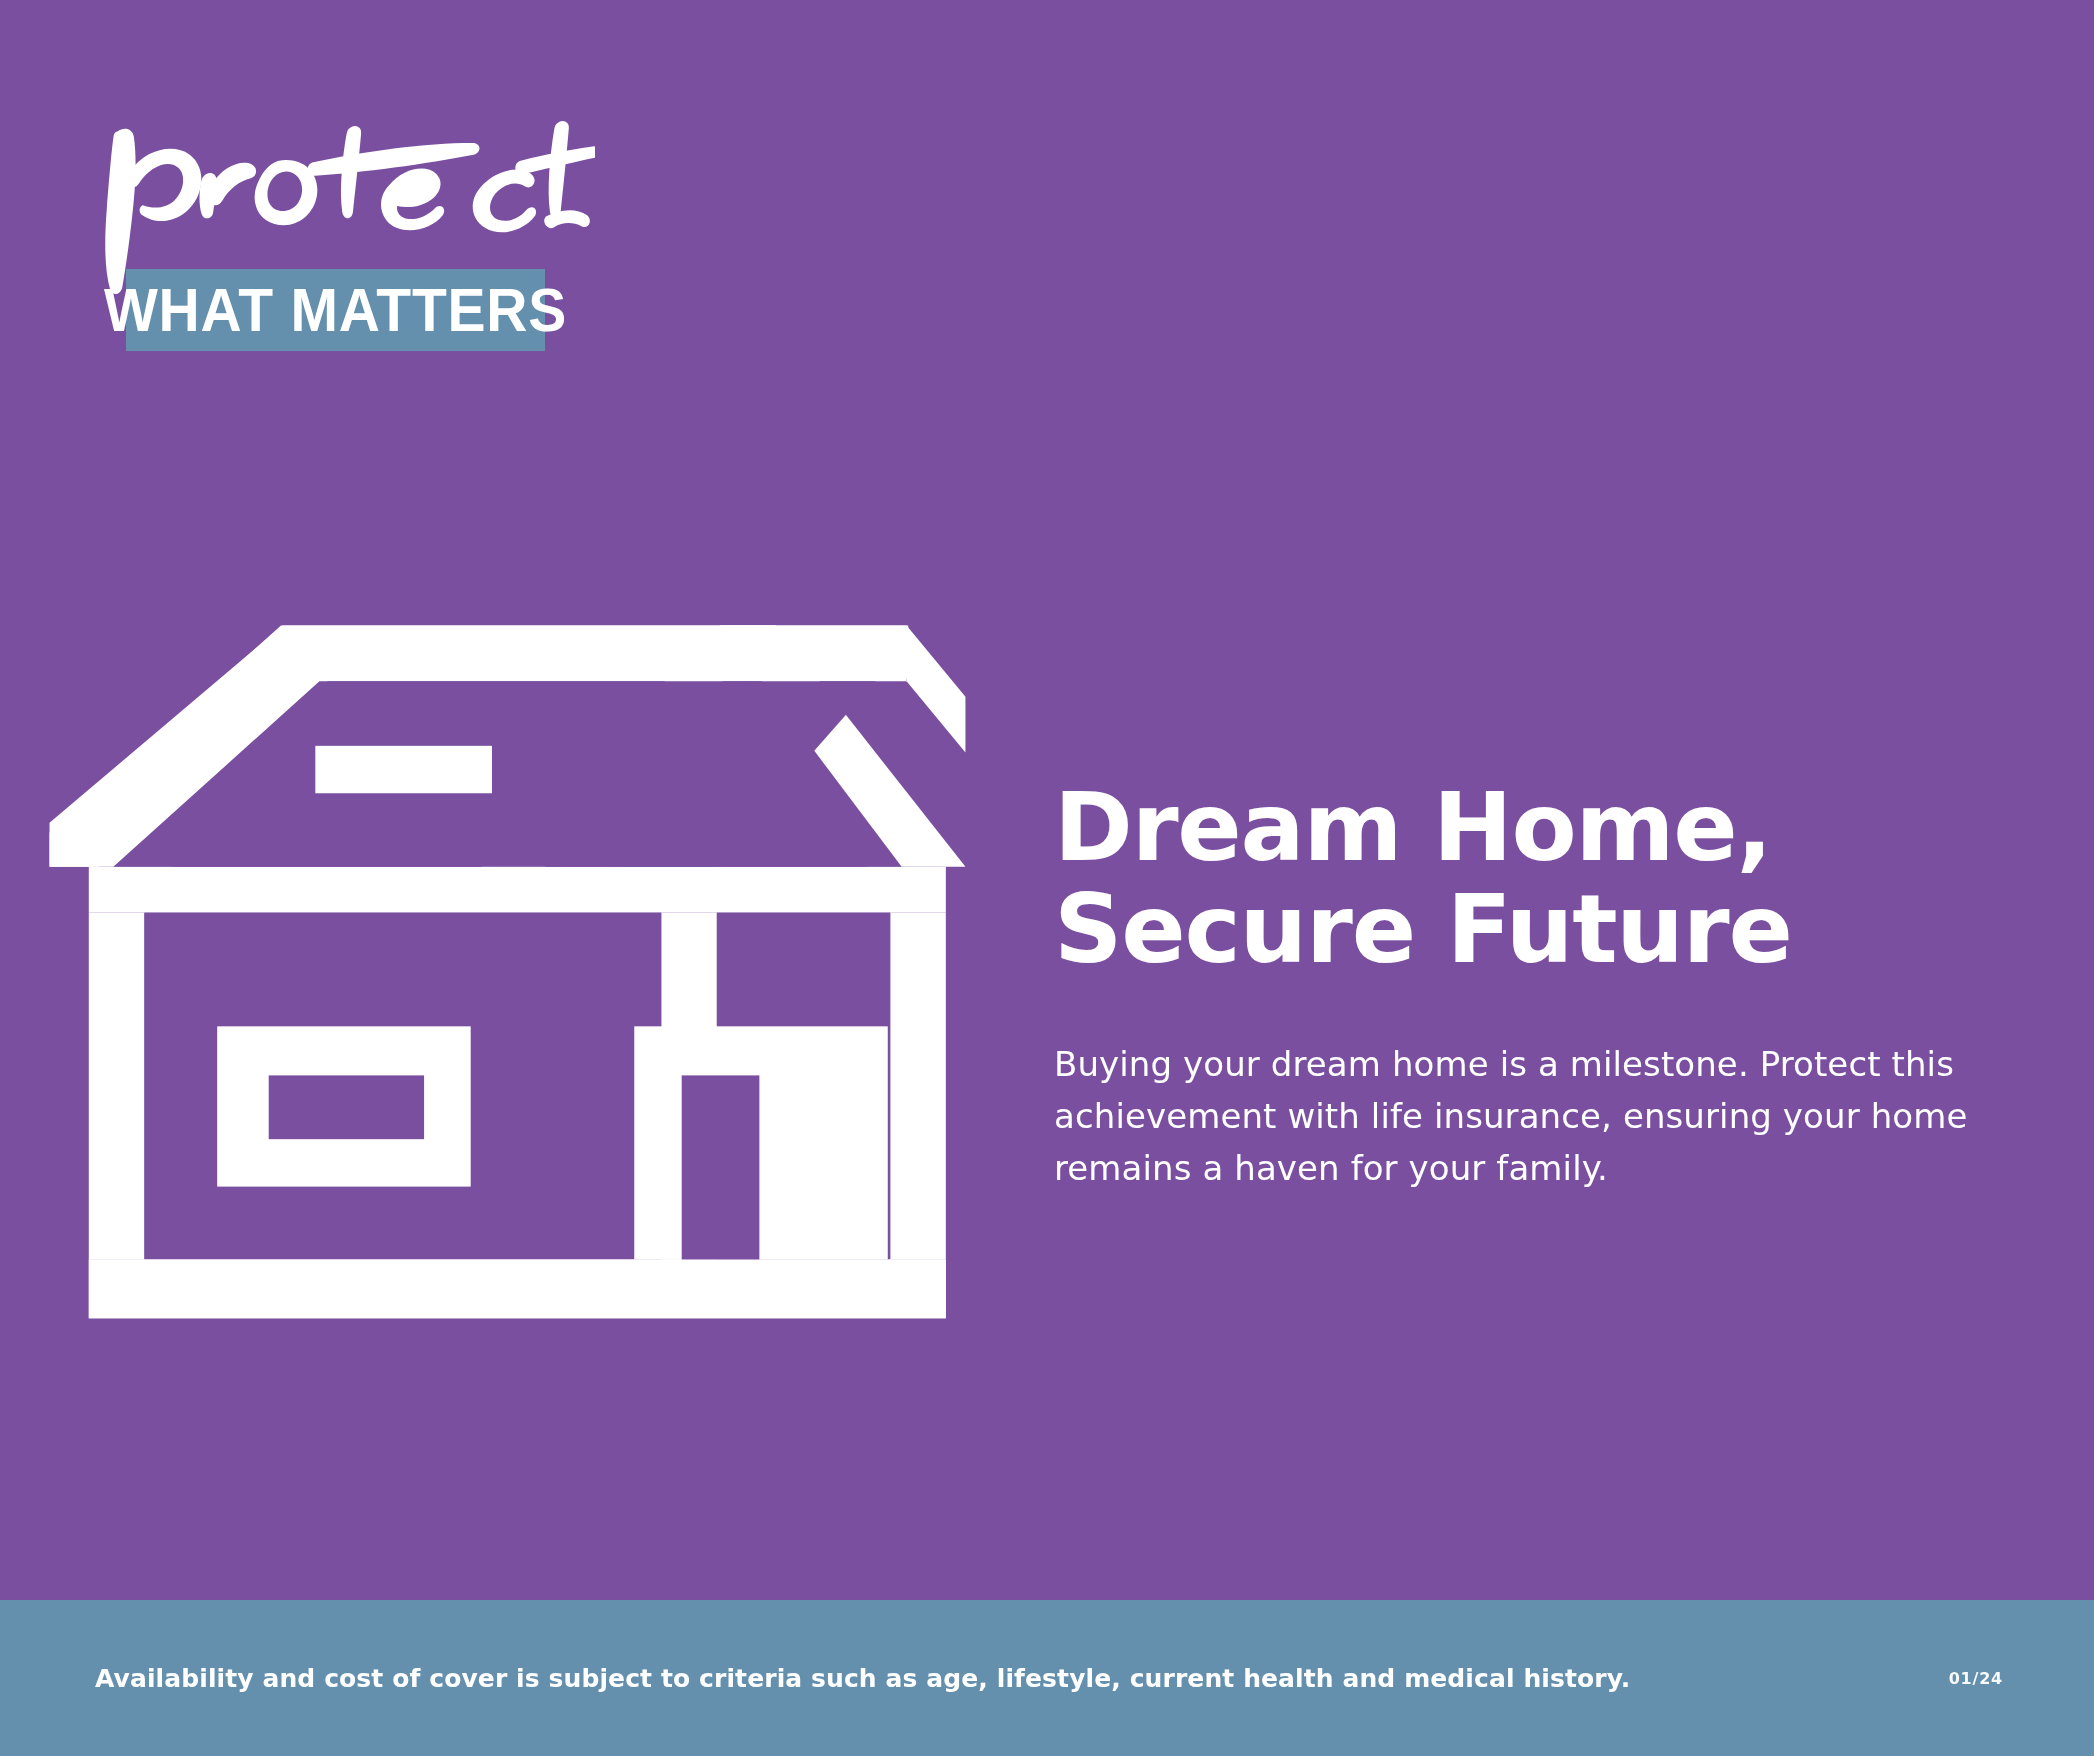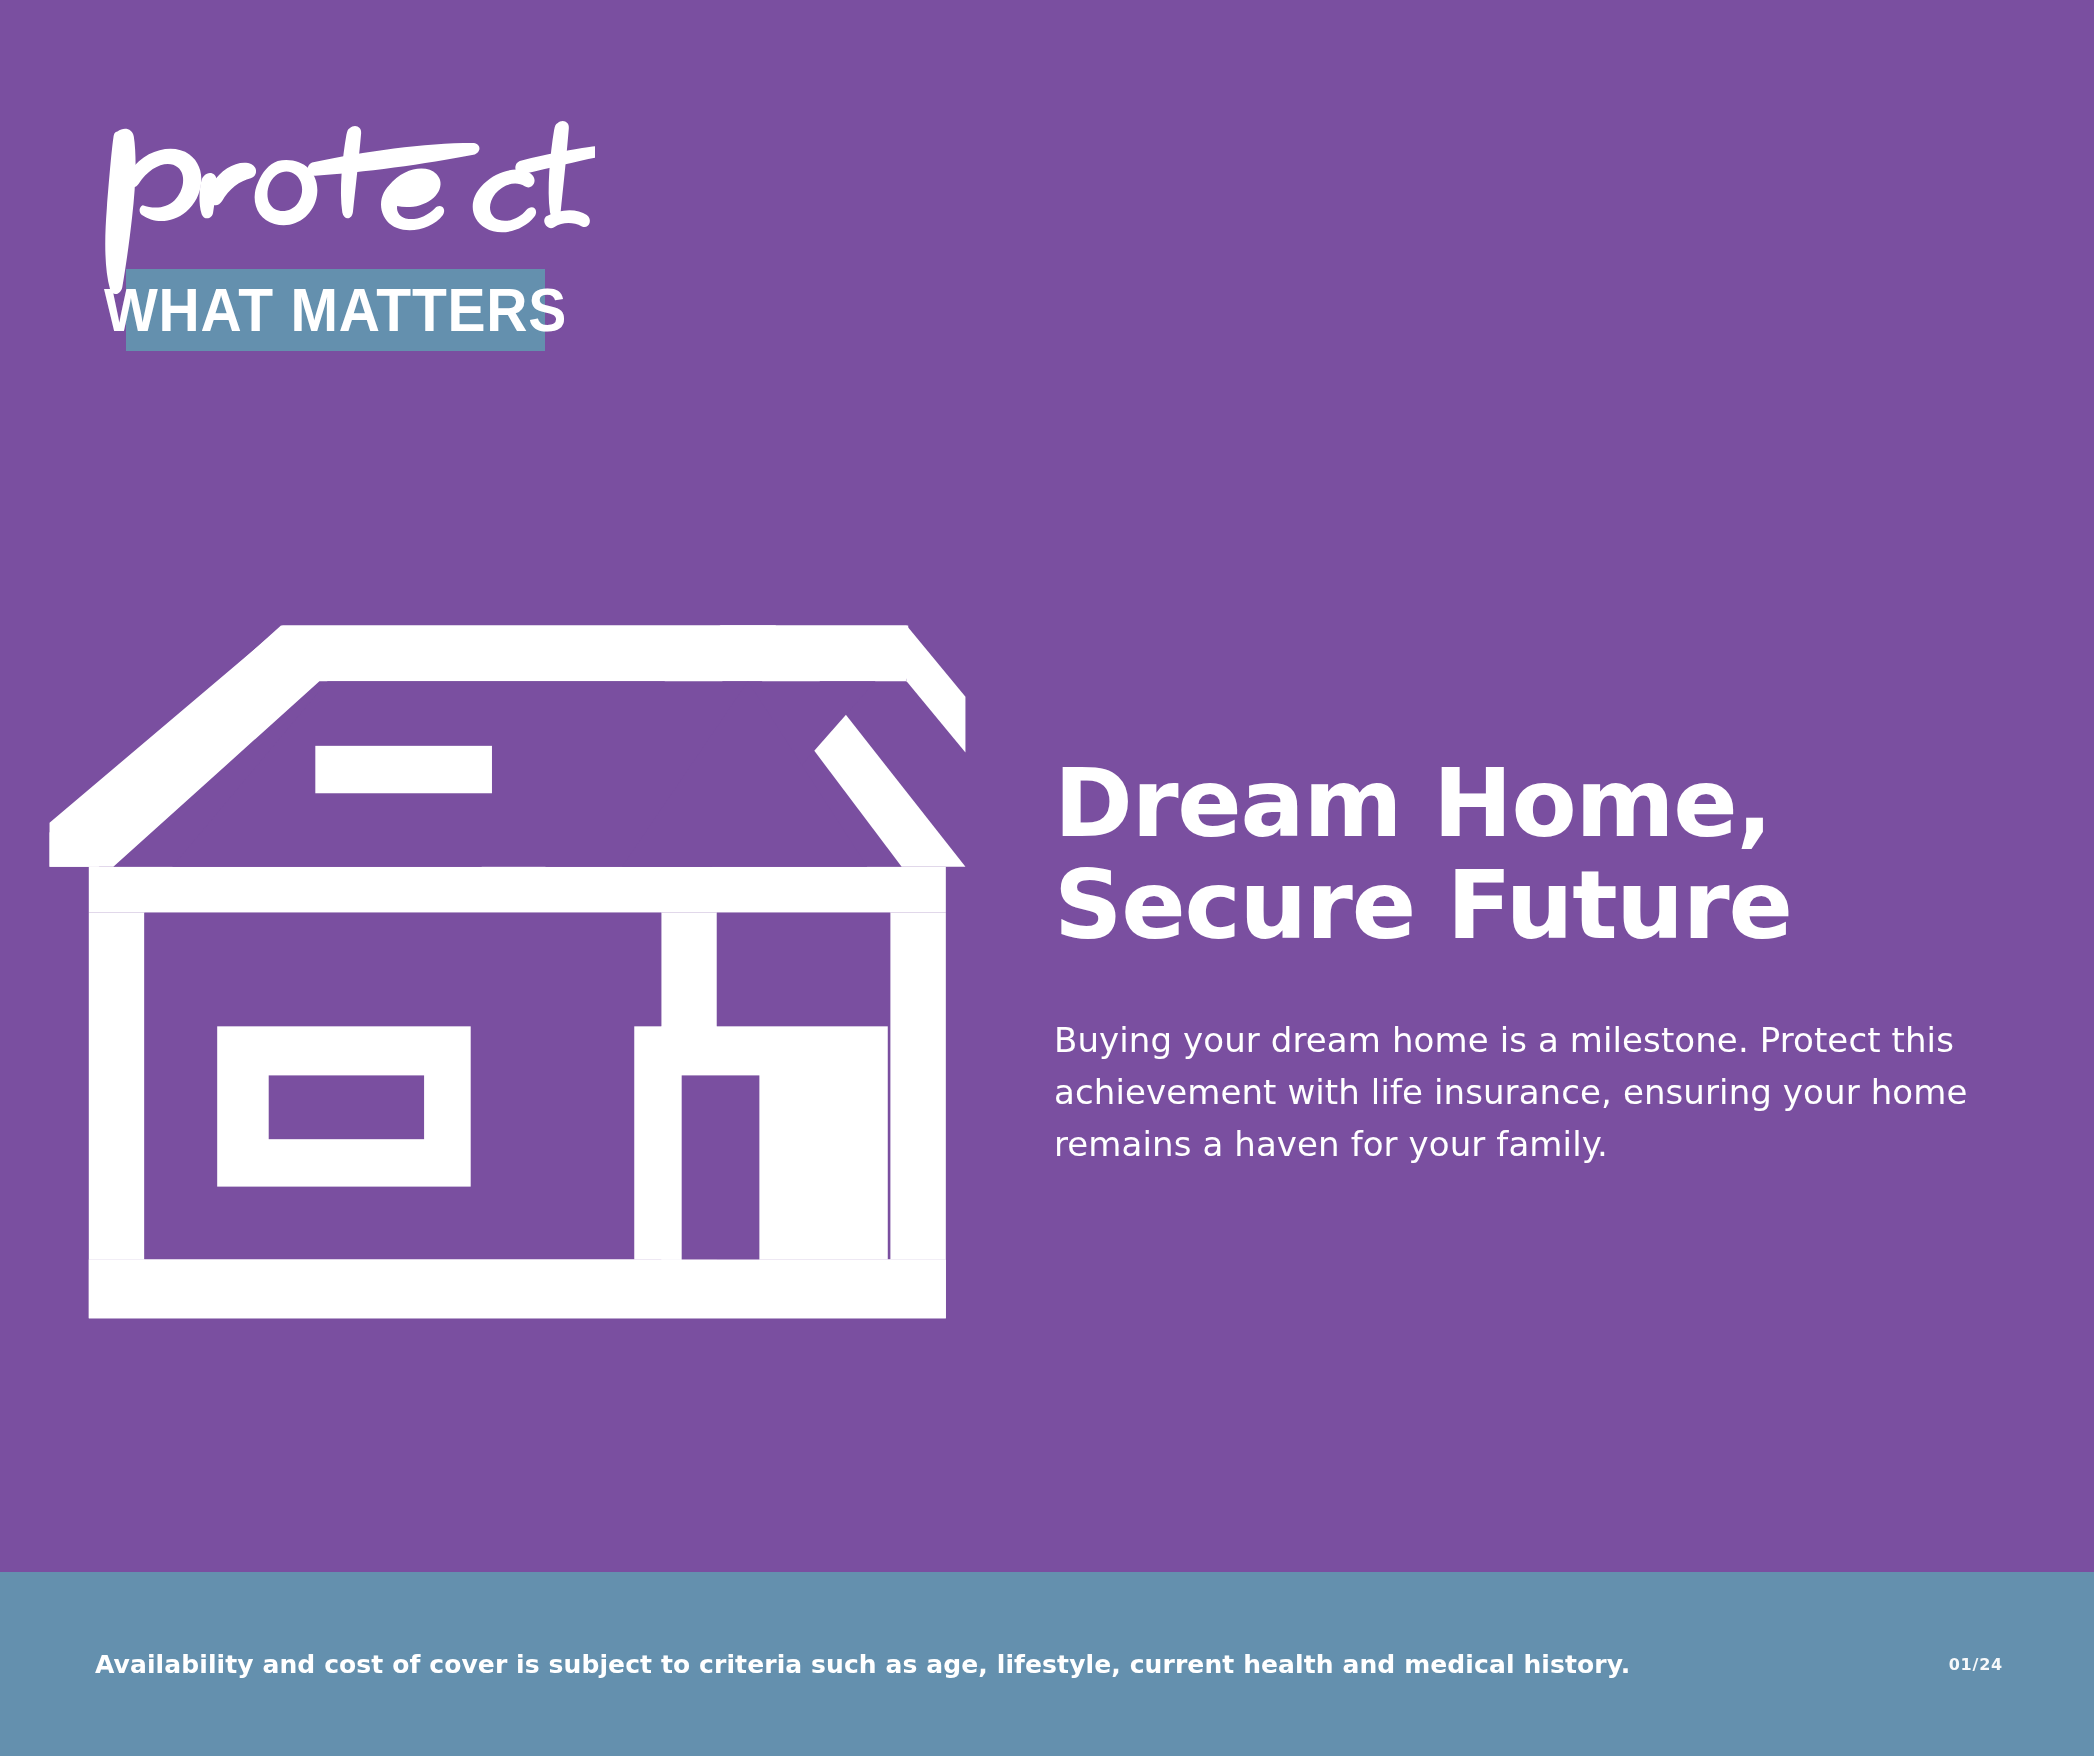--- a/index.html
+++ b/index.html
@@ -73,21 +73,21 @@
     top: 597px;
     width: 917px;
     height: 736px;
   }
   .house-icon svg { display: block; width: 100%; height: 100%; }
 
   
   .content {
     position: absolute;
     left: 1054px;
-    top: 753px;
+    top: 777px;
     width: 966px;
   }
   .headline {
     color: #ffffff;
     font-family: "DejaVu Sans", sans-serif;
     font-weight: 700;
     font-size: 95px;
     line-height: 1.07;
     letter-spacing: -1.2px;
     margin: 0;
@@ -104,21 +104,21 @@
     letter-spacing: 0.1px;
     max-width: 933px;
   }
 
   
   .footer {
     position: absolute;
     left: 0;
     bottom: 0;
     width: 2095px;
-    height: 184px;
+    height: 156px;
     background: #6490ae;
     display: flex;
     align-items: center;
   }
   .footer-note {
     position: absolute;
     left: 95px;
     color: #ffffff;
     font-family: "DejaVu Sans", sans-serif;
     font-weight: 700;

